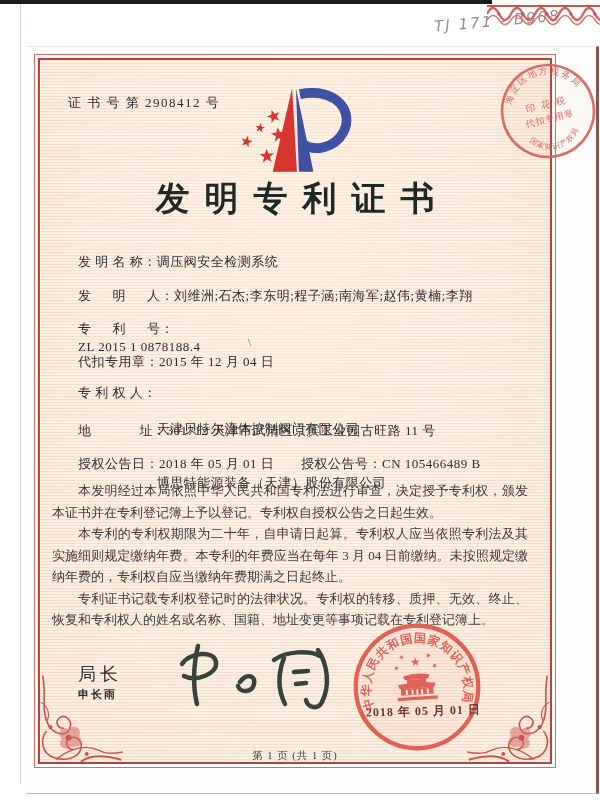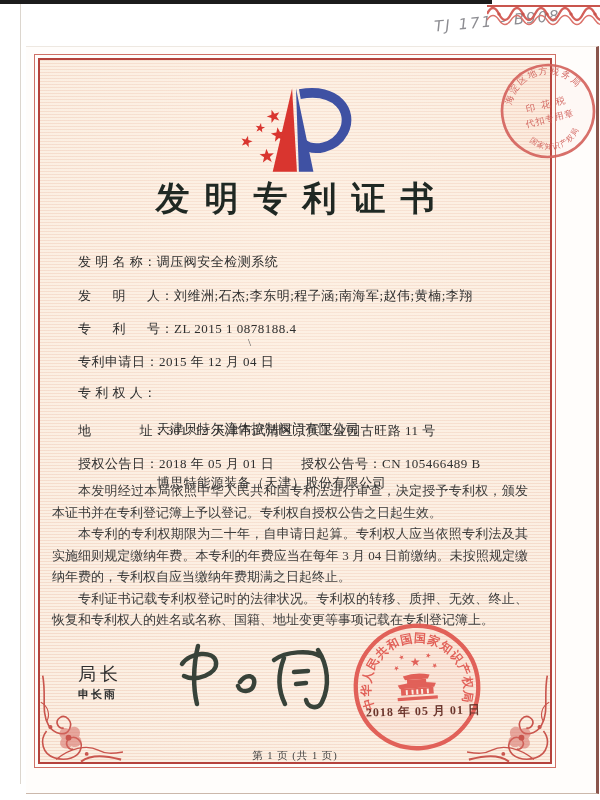--- a/index.html
+++ b/index.html
@@ -103,20 +103,21 @@
     </text>
     <text font-size="8.5" fill="#cf5a54" letter-spacing="1">
       <textPath href="#taxBot" startOffset="50%" text-anchor="middle">国家知识产权局</textPath>
     </text>
     <text x="60" y="56" text-anchor="middle" font-size="10.5" fill="#cf5a54" letter-spacing="2">印 花 税</text>
     <text x="60" y="72" text-anchor="middle" font-size="10" fill="#cf5a54" letter-spacing="1">代扣专用章</text>
   </svg>
 
   <div class="frame">
 
+    <div class="cert-no">证 书 号 第 2908412 号</div>
 
     <svg class="logo" width="126" height="88" viewBox="0 0 130 90">
       <defs>
         <polygon id="star" points="0,-10 2.35,-3.24 9.51,-3.09 3.8,1.24 5.88,8.09 0,4 -5.88,8.09 -3.8,1.24 -9.51,-3.09 -2.35,-3.24"></polygon>
       </defs>
       <path d="M70,8 C108,1 126,26 115,47 C106,64 84,68 73,59" fill="none" stroke="#3f51a3" stroke-width="10"></path>
       <polygon points="62,2 67,88 42,88" fill="#d9352f"></polygon>
       <polygon points="66,2 84,88 69,88" fill="#3f51a3"></polygon>
       <use href="#star" fill="#d9352f" transform="translate(43,31) scale(0.72) rotate(-18)"></use>
       <use href="#star" fill="#d9352f" transform="translate(29,43) scale(0.52) rotate(10)"></use>
@@ -128,27 +129,27 @@
     <div class="title">发明专利证书</div>
 
     <div class="row" style="top:193px;">
       <span class="lab">发 明 名 称：</span>
       <span class="val">调压阀安全检测系统</span>
     </div>
     <div class="row" style="top:227px;">
       <span class="lab">发　  明　  人：</span>
       <span class="val">刘维洲;石杰;李东明;程子涵;南海军;赵伟;黄楠;李翔</span>
     </div>
-    <div class="row" style="top:260px;">
+    <div class="row" style="top:260px;flex-direction:column;">
       <span class="lab">专　  利　  号：</span>
       <span class="val">ZL 2015 1 0878188.4</span>
     </div>
     <div class="stray-mark">\</div>
     <div class="row" style="top:293px;">
-      <span class="lab">专利申请日：</span>
+      <span class="lab">代扣专用章：</span>
       <span class="val">2015 年 12 月 04 日</span>
     </div>
     <div class="row" style="top:324px;">
       <span class="lab">专 利 权 人：</span>
       <span class="val">
         <span style="display:block;">天津贝特尔流体控制阀门有限公司</span>
         <span style="display:block;">博思特能源装备（天津）股份有限公司</span>
       </span>
     </div>
     <div class="row" style="top:362px;align-items:flex-end;">

